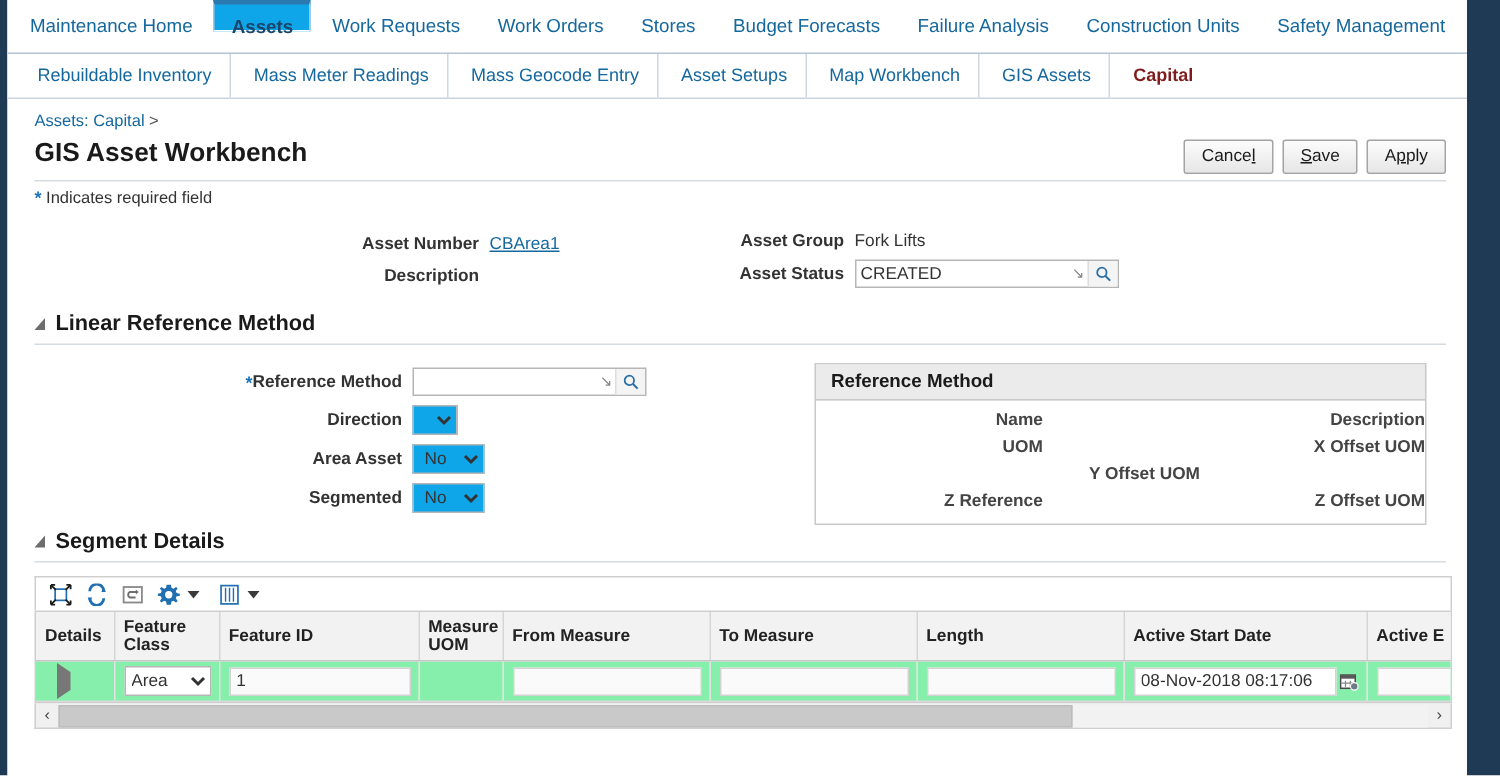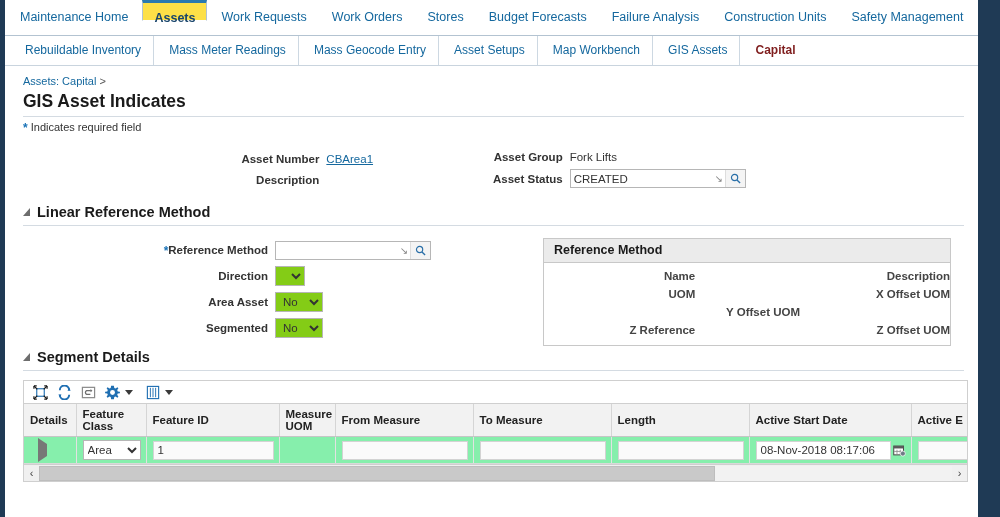--- a/index.html
+++ b/index.html
@@ -53,21 +53,21 @@
     color: #15689e;
     cursor: pointer;
     line-height: 14px;
     vertical-align: bottom;
     box-sizing: border-box;
     height: 20px;
   }
   .tab.active {
     color: #19456b;
     font-weight: bold;
-    background: #fde047;
+    background: #0ea5e9;
     border: 1px solid #b3c3d1;
     border-bottom: 1px solid #ffffff;
     border-top: 3px solid #2a7ab0;
     margin-bottom: -1px;
     position: relative;
     z-index: 3;
     padding-top: 8px;
   }
 
   
@@ -243,21 +243,21 @@
     white-space: nowrap;
     vertical-align: middle;
     width: 245px;
   }
   .lrm-ctl { display: table-cell; padding: 3px 0; vertical-align: middle; }
   select.sel {
     font-family: "Liberation Sans", sans-serif;
     font-size: 11.5px;
     height: 20px;
     border: 1px solid #b6b6b6;
-    background: #84cc16;
+    background: #0ea5e9;
     color: #333;
     padding: 1px 0 1px 3px;
     box-sizing: border-box;
   }
   select.sel.narrow { width: 30px; }
   select.sel.small { width: 48px; }
 
   
   .refpanel {
     width: 408px;
@@ -442,21 +442,26 @@
     <div class="subtab active last">Capital</div>
   </div>
 
   <div class="content">
 
     <div class="breadcrumb">
       <span class="crumb">Assets: Capital</span><span class="sep">&gt;</span>
     </div>
 
     <div class="titlerow">
-      <div class="pagetitle">GIS Asset Indicates</div>
+      <div class="pagetitle">GIS Asset Workbench</div>
+      <div class="btnrow">
+        <button class="btn"><span>Cance</span><u>l</u></button>
+        <button class="btn"><u>S</u><span>ave</span></button>
+        <button class="btn"><span>A</span><u>p</u><span>ply</span></button>
+      </div>
     </div>
 
     <div class="reqnote">
       <span class="req-star">*</span>
       <span>Indicates required field</span>
     </div>
 
     <div class="hdrfields">
       <div class="hdrcol left">
         <div class="fieldrow">

